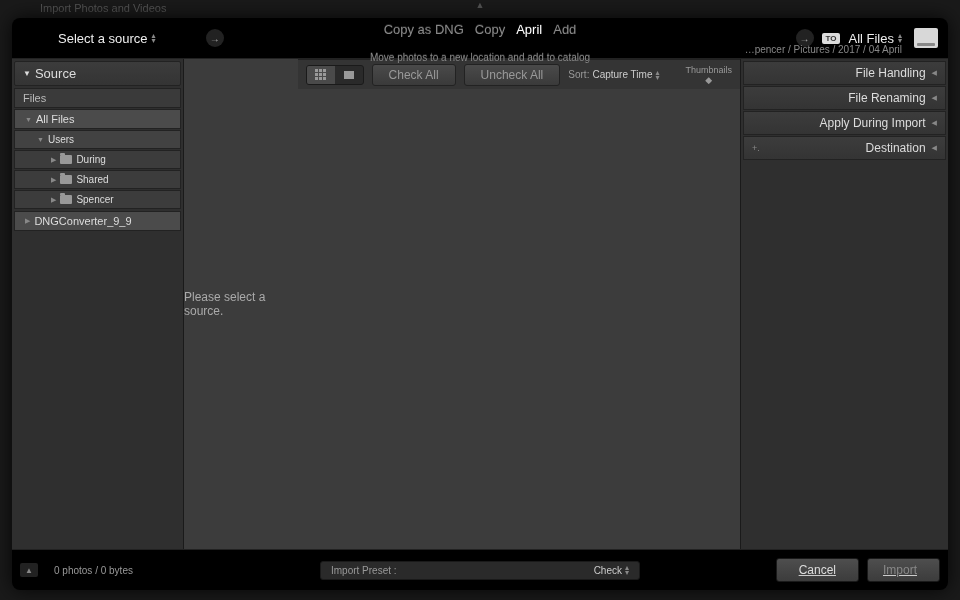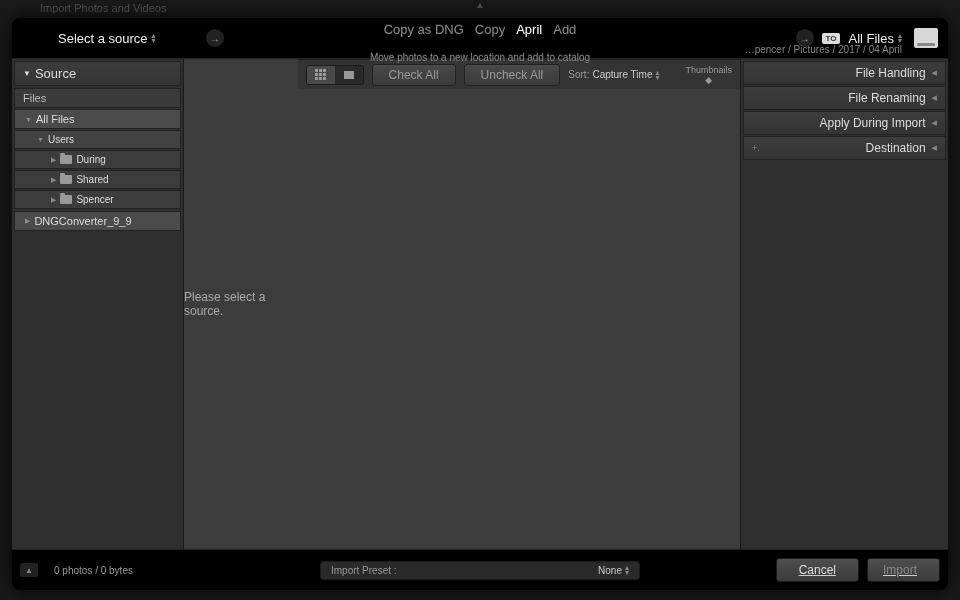--- a/index.html
+++ b/index.html
@@ -200,21 +200,21 @@
     </div>
 
   </div>
 
   <div class="footer">
     <div class="collapse">▲</div>
     <div class="status">0 photos / 0 bytes</div>
     <div class="preset-bar">
       <span>Import Preset :</span>
       <span class="sel">
-        <span>None</span>
+        <span>Check</span>
         <span class="updown">▴<br>▾</span>
       </span>
     </div>
     <div class="btn-row">
       <div class="btn">Cancel</div>
       <div class="btn dim">Import</div>
     </div>
   </div>
 
 </div>

